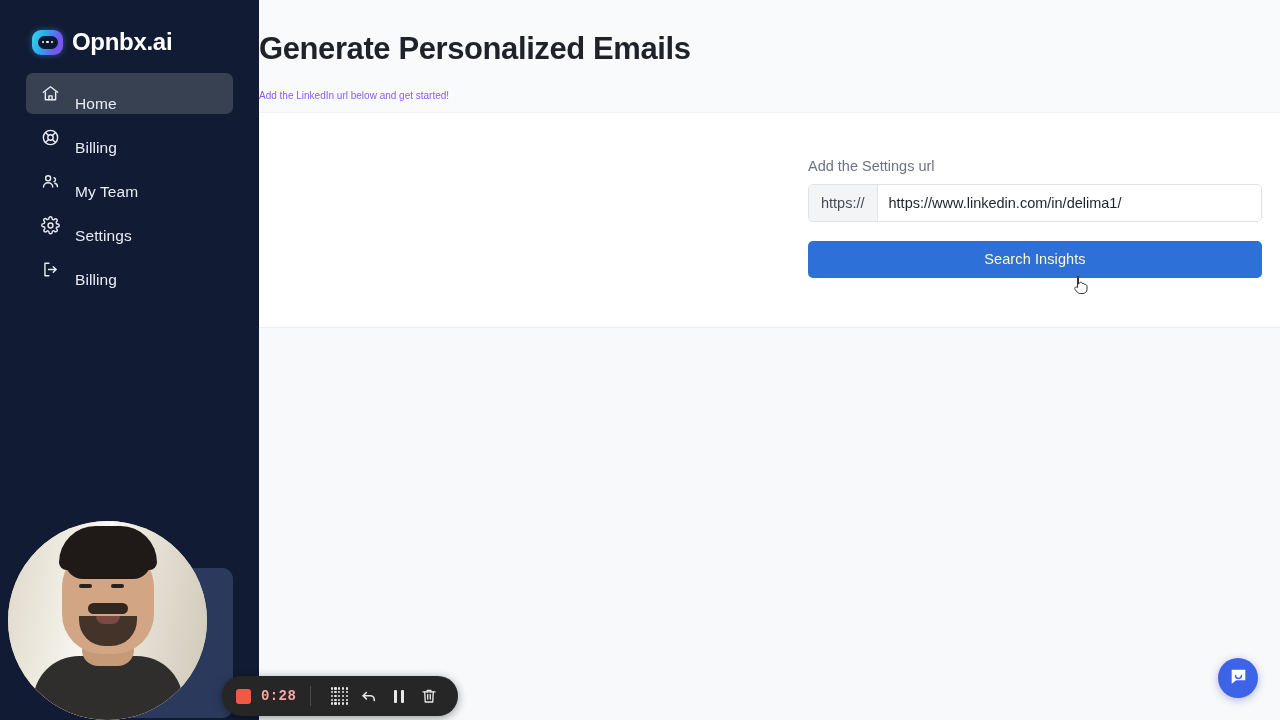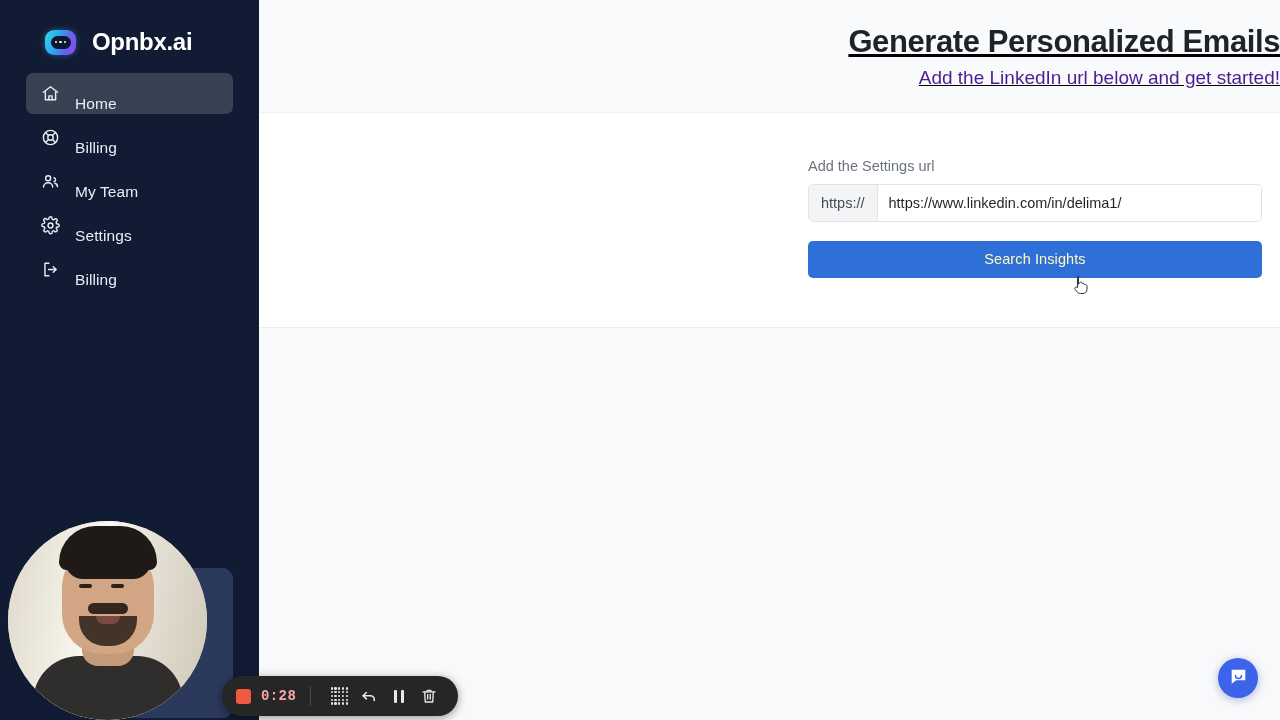--- a/index.html
+++ b/index.html
@@ -23,22 +23,22 @@
     width: 259px;
     height: 720px;
     background: #111b33;
     flex: 0 0 259px;
     overflow: hidden;
   }
 
   .brand {
     display: flex;
     align-items: center;
-    gap: 16px;
-    padding: 22px 0 0 45px;
+    gap: 9px;
+    padding: 22px 0 0 32px;
     height: 62px;
   }
   .brand-logo {
     width: 31px; height: 25px;
     border-radius: 9px;
     background: linear-gradient(110deg, #3ad7e8 0%, #2aa9ef 38%, #6d5bf0 72%, #8b4ff0 100%);
     display: flex; align-items: center; justify-content: center;
     flex: 0 0 auto;
     box-shadow: 0 0 6px rgba(70,160,255,.45);
   }
@@ -217,35 +217,34 @@
     position: relative;
     flex: 1 1 auto;
     height: 720px;
     background: #f8f9fa;
     overflow: hidden;
   }
 
   .page-header {
     height: 112px;
     background: #f9fafb;
-    padding-top: 24px;
-    text-align: right;
-    text-decoration: underline;
+    padding-top: 31px;
+    text-align: left;
   }
   .page-title {
     font-size: 31px;
     font-weight: 700;
     color: #1f2329;
     letter-spacing: -0.4px;
     line-height: 1.15;
   }
   .page-subtitle {
-    margin-top: 7px;
-    font-size: 19px;
-    color: #4c1d95;
+    margin-top: 23px;
+    font-size: 10px;
+    color: #8b5cf6;
     font-weight: 400;
   }
 
   .content-card {
     background: #ffffff;
     border-top: 1px solid #f0f1f3;
     border-bottom: 1px solid #eceef0;
     height: 216px;
     padding-top: 46px;
   }

